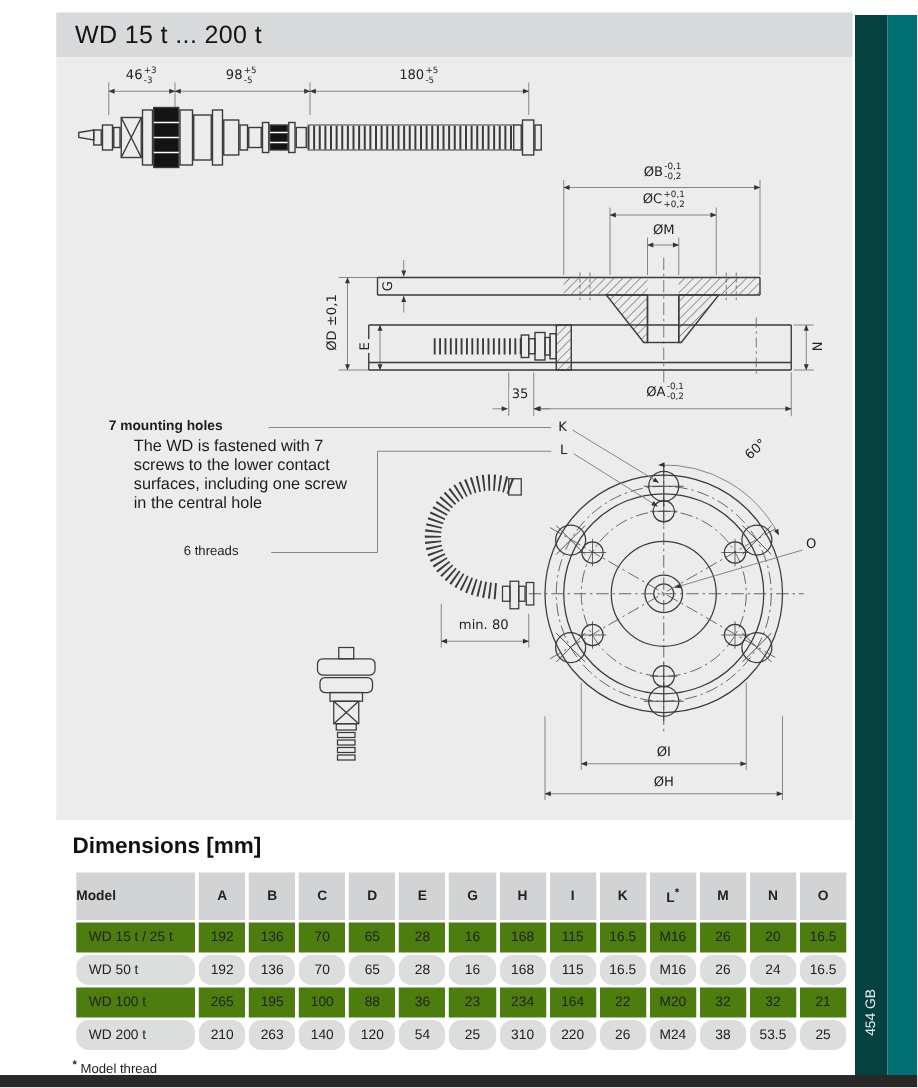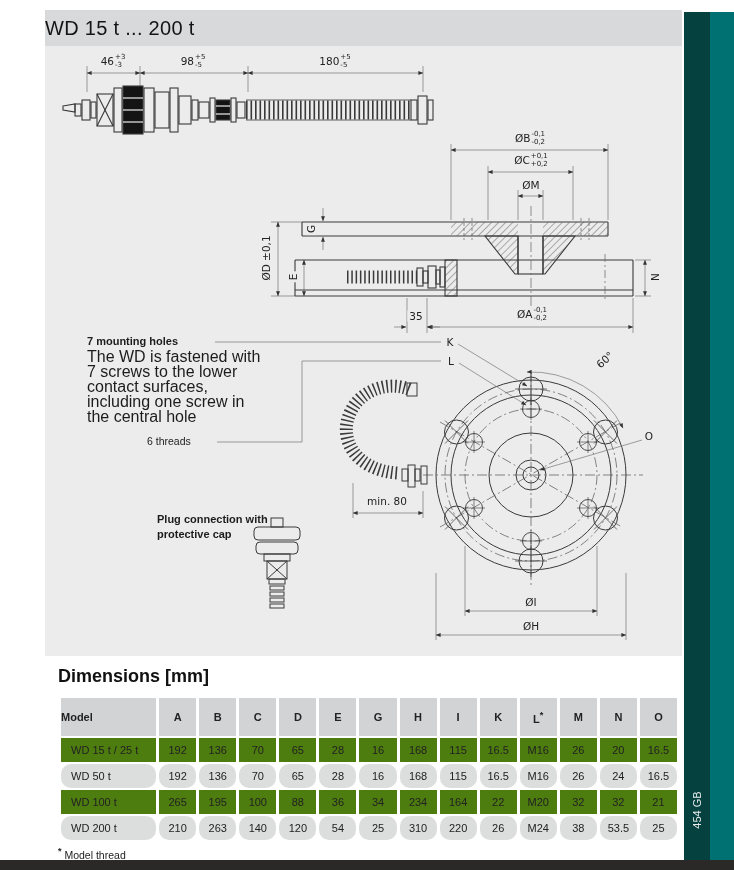--- a/index.html
+++ b/index.html
@@ -1,29 +1,29 @@
 <!DOCTYPE html>
 <html><head>
 <meta charset="utf-8">
 <style>
   html,body{margin:0;padding:0;background:#fff;}
   .page{position:relative;width:734px;height:870px;background:#fff;overflow:hidden;
         font-family:"Liberation Sans", sans-serif;color:#1a1a1a;}
   .title-bar{position:absolute;left:45px;top:10px;width:637px;height:36px;background:#d8d9da;
-             display:flex;align-items:center;box-sizing:border-box;
+             display:flex;align-items:center;padding-left:15px;box-sizing:border-box;
              font-size:20px;letter-spacing:.3px;color:#141414;}
   .panel{position:absolute;left:45px;top:46px;width:637px;height:610px;background:#ececed;}
   .panel svg{position:absolute;left:0;top:0;}
   .dim{position:absolute;transform:translate(-50%,-50%);font-family:"DejaVu Sans",sans-serif;
        font-size:10.5px;color:#222;white-space:nowrap;display:flex;align-items:center;gap:1px;
        background:#ececed;padding:0 2px;line-height:11px;}
   .dim .stack{display:inline-flex;flex-direction:column;font-size:7px;line-height:7.5px;text-align:left;}
   .rot{transform:translate(-50%,-50%) rotate(-90deg);}
   .ann-title{position:absolute;font-size:11px;font-weight:bold;color:#1c1c1c;line-height:15px;}
-  .ann-body{position:absolute;font-size:16px;color:#1c1c1c;line-height:15px;}
+  .ann-body{position:absolute;font-size:13px;color:#1c1c1c;line-height:15px;margin-left:20px;}
   .ann-plain{position:absolute;font-size:10.5px;color:#1c1c1c;}
   .dims-heading{position:absolute;left:58px;top:666px;font-size:18px;font-weight:bold;color:#111;}
   .dim-table{position:absolute;left:58px;top:696px;width:622px;border-collapse:separate;
              border-spacing:3px 2px;font-size:11px;color:#222;}
   .dim-table th{background:#d2d3d4;font-weight:bold;height:38px;text-align:center;padding:0;}
   .dim-table th.model{text-align:left;padding-left:0;}
   .dim-table td{height:24px;text-align:center;padding:0;}
   .dim-table td.model{text-align:left;padding-left:10px;}
   .dim-table tr.light td{background:#4d7c0f;}
   .dim-table tr.dark td{background:#dcdddd;border-radius:10px;}
@@ -359,21 +359,20 @@
     <div class="dim" style="left:486px;top:556px">
       <span>ØI</span>
     </div>
     <div class="dim" style="left:486px;top:580px">
       <span>ØH</span>
     </div>
 
     <div class="ann-title" style="left:42px;top:288px">7 mounting holes</div>
     <div class="ann-body" style="left:42px;top:303px;width:180px">The WD is fastened with 7 screws to the lower contact surfaces, including one screw in the central hole</div>
     <div class="ann-plain" style="left:102px;top:389px">6 threads</div>
-    <div class="ann-title" style="left:112px;top:466px;width:128px">Plug connection with protective cap</div>
   </div>
 
   <div class="dims-heading">Dimensions [mm]</div>
 
   <table class="dim-table">
     <thead>
         <tr id="thead-row">
           <th class="model" style="width: 95px;">Model</th>
           <th style="width: 37px;">A</th>
           <th style="width: 37px;">B</th>
@@ -423,21 +422,21 @@
           <td>24</td>
           <td>16.5</td>
         </tr>
         <tr class="light">
           <td class="model">WD 100 t</td>
           <td>265</td>
           <td>195</td>
           <td>100</td>
           <td>88</td>
           <td>36</td>
-          <td>34</td>
+          <td>23</td>
           <td>234</td>
           <td>164</td>
           <td>22</td>
           <td>M20</td>
           <td>32</td>
           <td>32</td>
           <td>21</td>
         </tr>
         <tr class="dark">
           <td class="model">WD 200 t</td>

